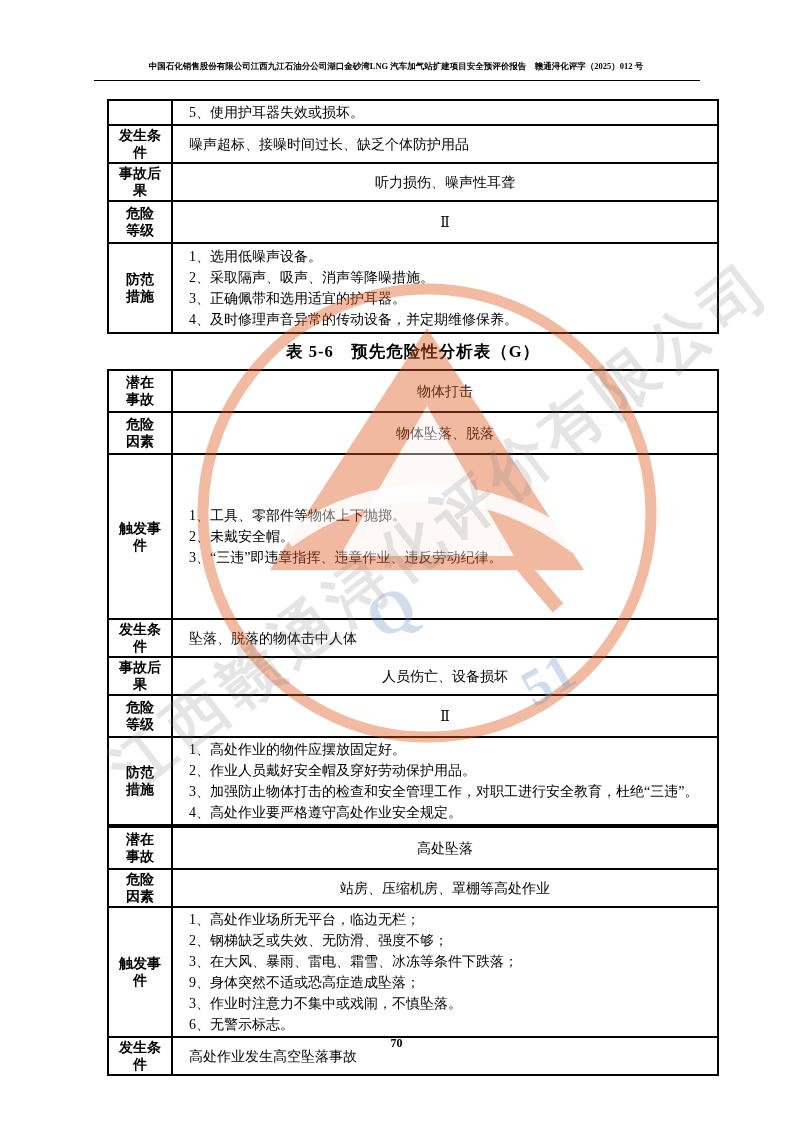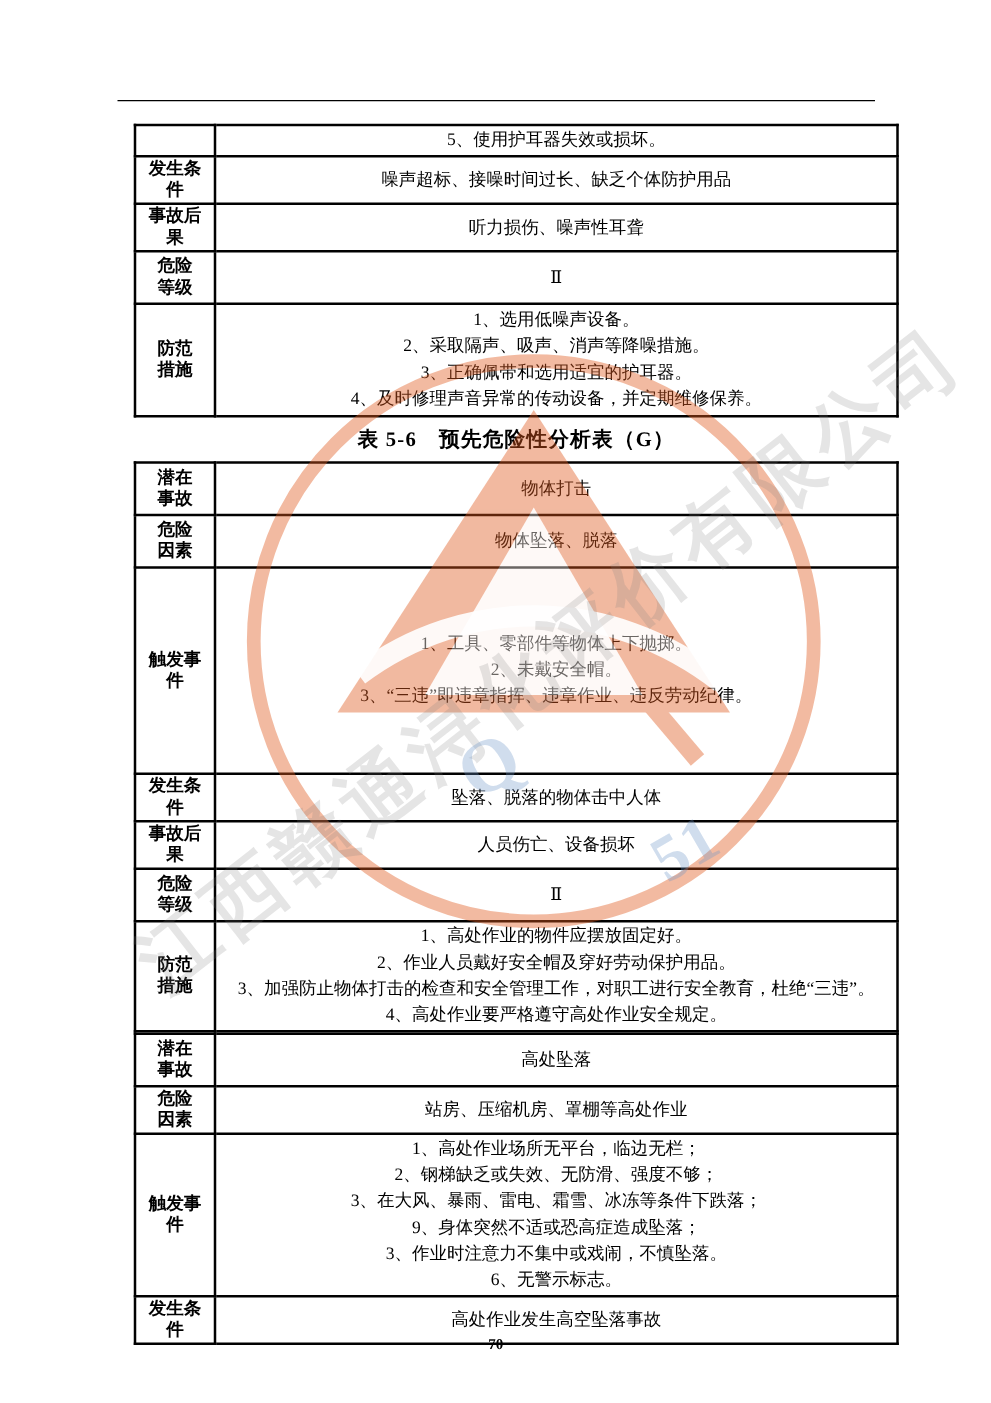--- a/index.html
+++ b/index.html
@@ -15,40 +15,40 @@
     text-align:center; font-size:8.5px; font-weight:bold; line-height:12px;
   }
   .header-rule {
     position:absolute; top:80px; left:94px; width:606px;
     border-top:1.5px solid #000;
   }
   
   .content { position:absolute; top:99px; left:107px; width:612px; z-index:1; }
   table.pha { width:100%; border-collapse:collapse; table-layout:fixed; }
   table.pha td {
-    border:2px solid #000; font-size:14px; padding:1px 3px;
-    vertical-align:middle; word-break:break-all;text-align:center;
+    border:2px solid #000; font-size:14px; padding:1px 16px;
+    vertical-align:middle; word-break:break-all;
   }
   table.pha td.lbl {
     width:64px; text-align:center; font-weight:bold; padding:1px 4px;
   }
   .lbl .lline { line-height:17px; }
   .line { line-height:21px; }
   .ct { text-align:center; }
   .h24{height:24px}.h25{height:25px}.h33{height:33px}.h42{height:42px}
   .h90{height:90px}.h133{height:165px}.h32{height:32px}.h84{height:84px}
   .h34{height:34px}.h134{height:102px}.h30{height:30px}
   .table-title {
     text-align:center; font-weight:bold; font-size:16.5px;
     padding:7px 0 6px 0; letter-spacing:1px;
   }
   
   .footer {
     position:absolute; top:1036px; left:0; width:793px;
-    text-align:center; font-size:12px; font-weight:bold;margin-top:32px;
+    text-align:center; font-size:12px; font-weight:bold;
   }
   
   .wm-layer {
     position:absolute; inset:0; z-index:3; pointer-events:none; overflow:hidden;
   }
   .seal { position:absolute; left:192px; top:278px; }
   .wm-text {
     position:absolute; left:30px; top:485px; width:820px; text-align:center;
     transform:rotate(-38deg); white-space:nowrap;
     font-size:62px; font-weight:bold; letter-spacing:6px;
@@ -61,20 +61,21 @@
   .wm-51 {
     position:absolute; left:522px; top:650px; font-size:52px; font-weight:bold;
     color:rgba(110,150,200,0.32); transform:rotate(-30deg);
   }
 </style>
 </head>
 <body>
 
 <div class="page">
 
+  <div class="header">中国石化销售股份有限公司江西九江石油分公司湖口金砂湾LNG 汽车加气站扩建项目安全预评价报告　赣通浔化评字（2025）012 号</div>
   <div class="header-rule"></div>
 
   <div class="content">
 
     <table class="pha">
       <tbody>
           <tr>
         <td class="lbl h24"></td>
         <td class="h24">
           <div class="line">5、使用护耳器失效或损坏。</div>

